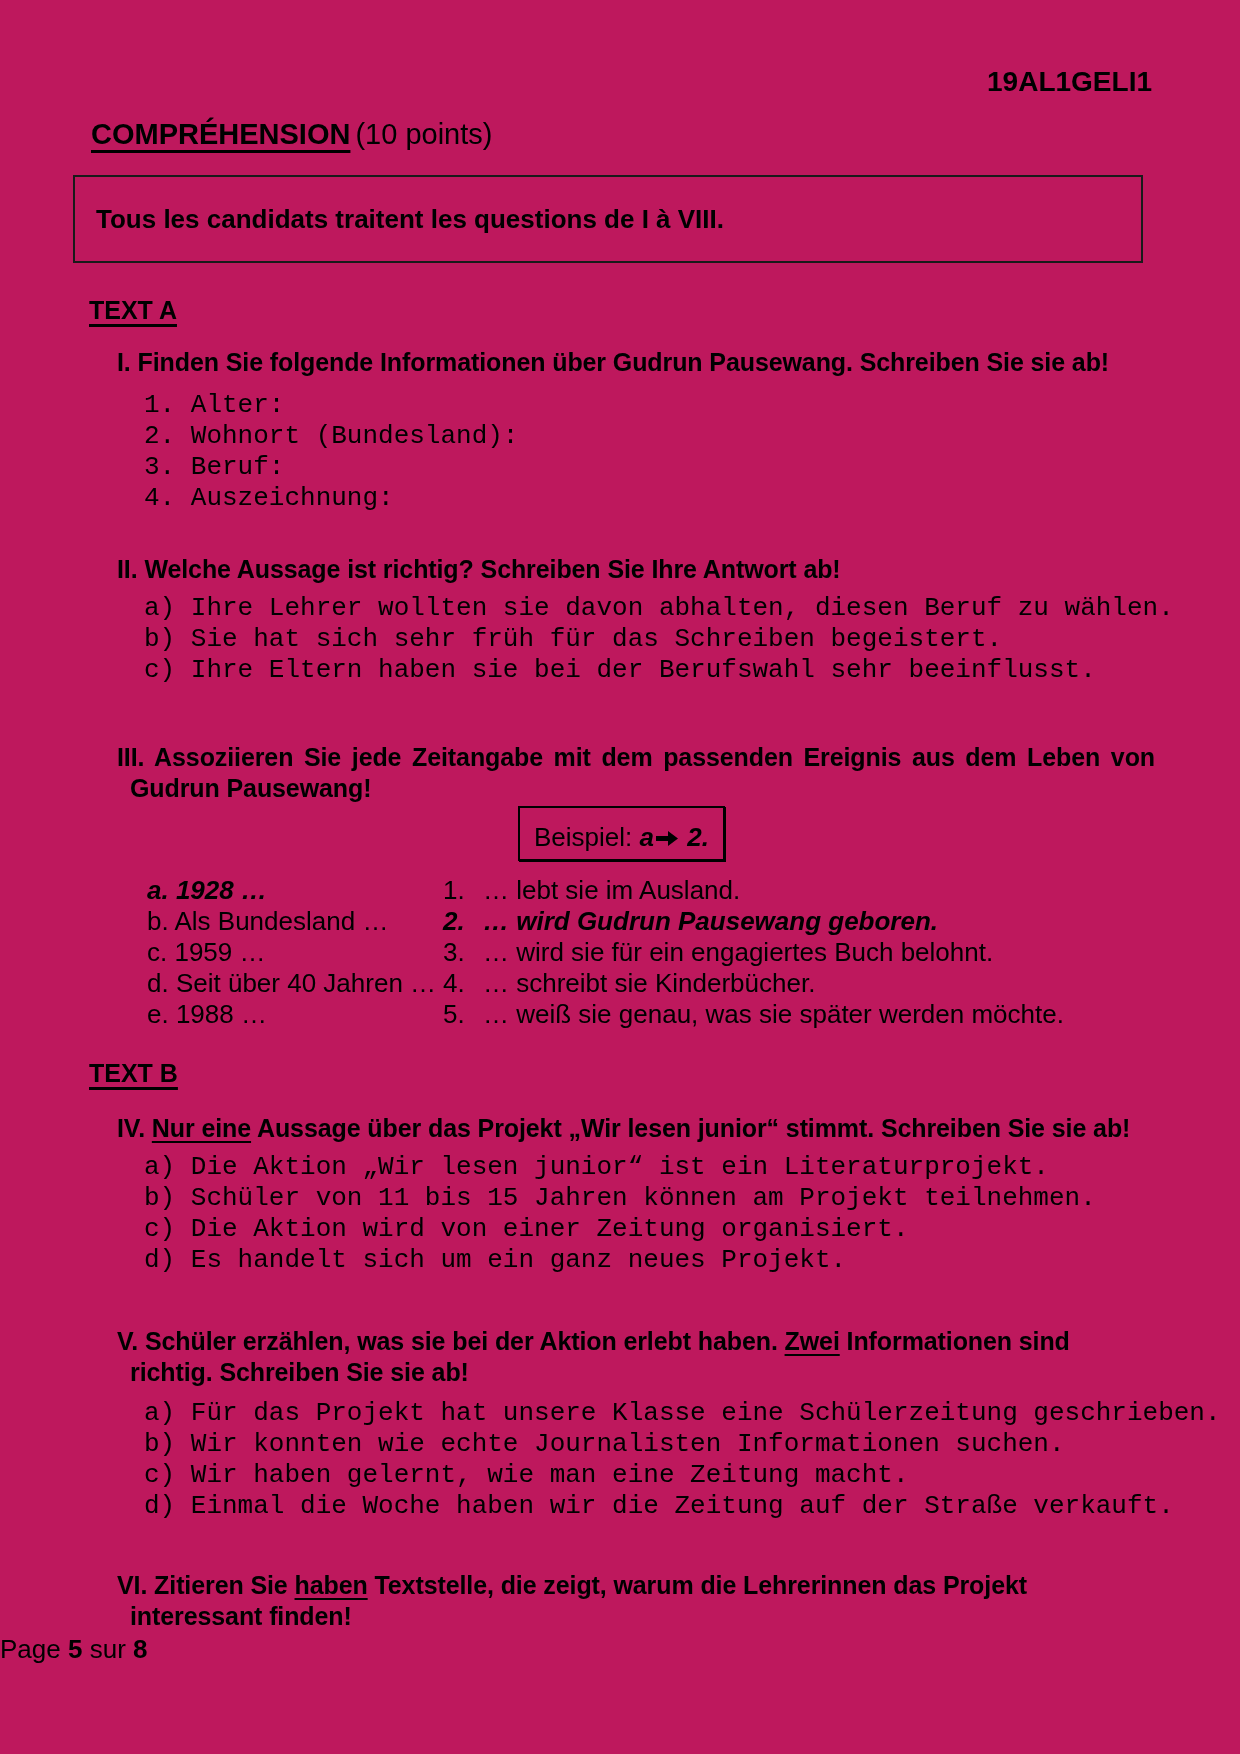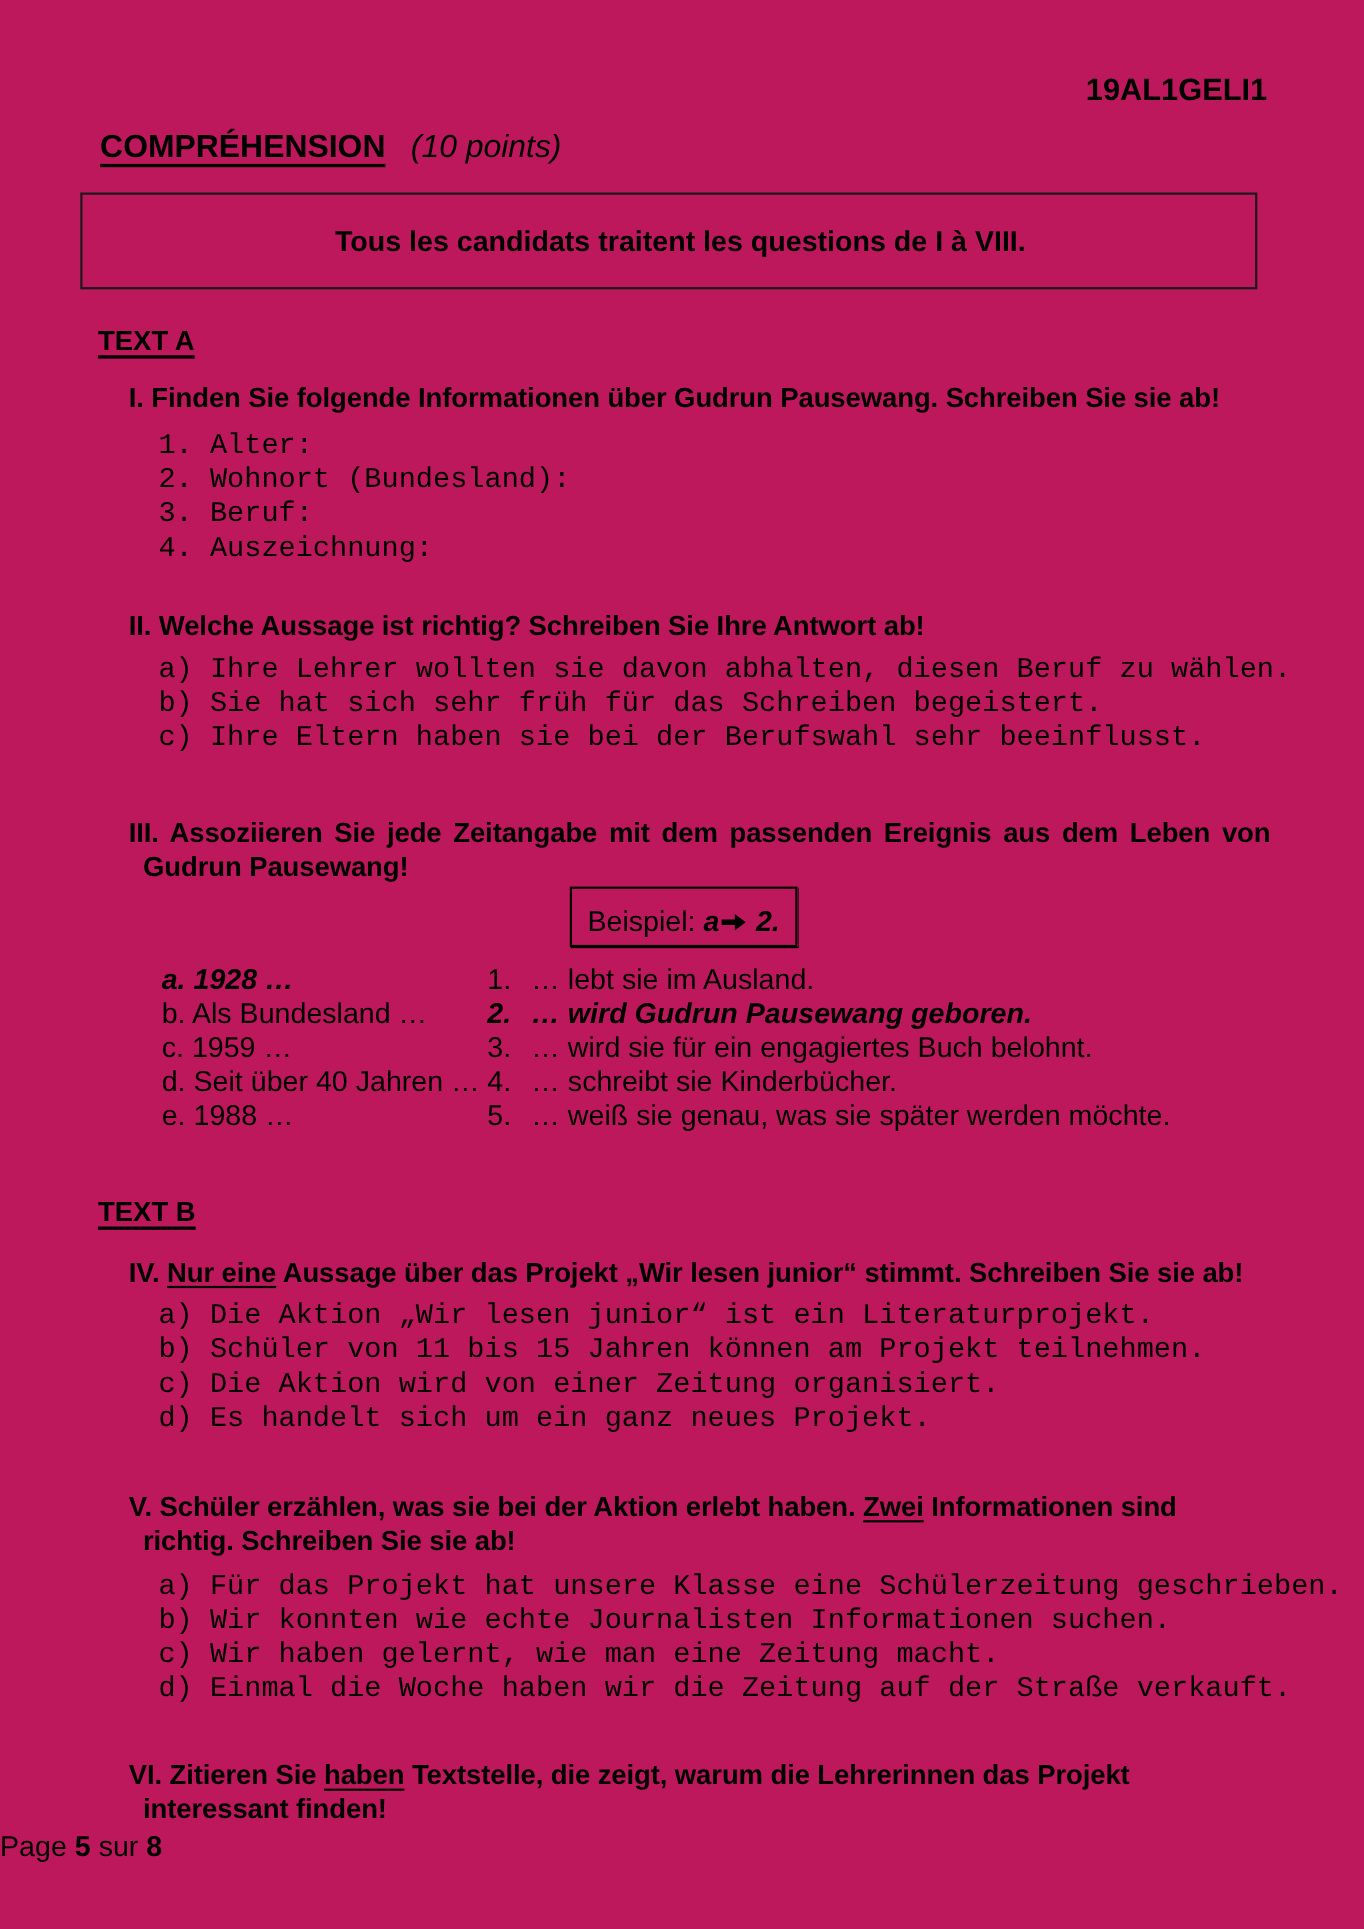--- a/index.html
+++ b/index.html
@@ -18,28 +18,27 @@
     text-align:right;padding-right:88px;
     font-weight:bold;font-size:28px;line-height:32px;
   }
   .title-line{margin:16px 0 0 5px;font-size:29px;line-height:40px;}
   .title-main{
     font-weight:bold;
     text-decoration:underline;
     text-decoration-thickness:3px;
     text-underline-offset:6px;
   }
-  .title-suffix{margin-left:23px;font-style:italic;}
+  .title-suffix{margin-left:5px;}
   .notice-box{
     margin:21px 0 0 -13px;
     width:1070px;height:88px;box-sizing:border-box;
     border:2px solid #1a1a1a;
     display:flex;align-items:center;
     padding-left:21px;
-    justify-content:center;
   }
   .notice-box p{margin:0;font-weight:bold;font-size:26px;line-height:30px;}
   .section-label{margin:32px 0 0 3px;font-size:25px;font-weight:bold;line-height:30px;}
   .section-label .ul-label{
     text-decoration:underline;
     text-decoration-thickness:3px;
     text-underline-offset:5px;
   }
   .q{
     margin-left:31px;width:1038px;box-sizing:border-box;
@@ -52,21 +51,21 @@
   .u-phrase{
     text-decoration:underline;
     text-decoration-thickness:2px;
     text-underline-offset:4px;
   }
   .list{margin-left:58px;font-size:26px;line-height:31px;font-family:Liberation Mono, monospace;}
   .list .item{white-space:nowrap;}
   .mt-h1{margin-top:22px;}  .mt-ul1{margin-top:12px;}
   .mt-h2{margin-top:40px;}  .mt-ul2{margin-top:8px;}
   .mt-h3{margin-top:56px;}
-  .mt-textb{margin-top:57px;}
+  .mt-textb{margin-top:28px;}
   .mt-h4{margin-top:25px;}  .mt-ul4{margin-top:8px;}
   .mt-h5{margin-top:50px;}  .mt-ul5{margin-top:10px;}
   .mt-h6{margin-top:48px;}
   .example-wrap{margin:2px 0 0 432px;}
   .example-box{
     display:block;width:fit-content;
     border:2px solid #000;
     box-shadow:1px 1px 0 #000;
     padding:13px 14px 5px 14px;
     font-size:26px;line-height:32px;

